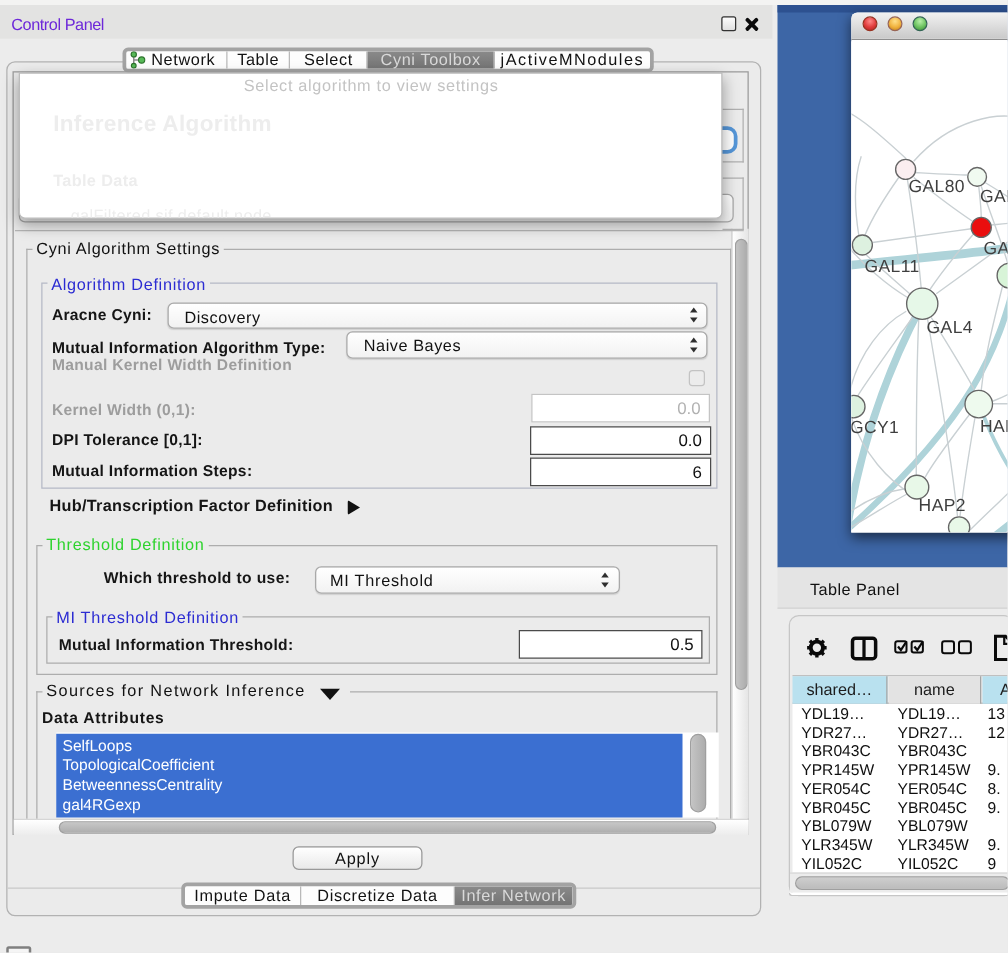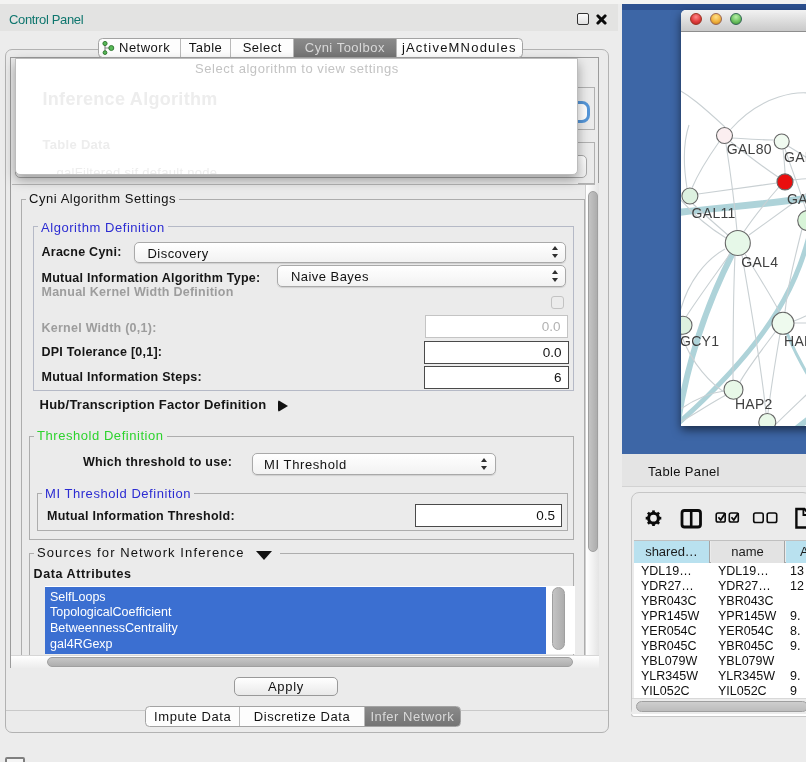--- a/index.html
+++ b/index.html
@@ -9,32 +9,32 @@
 .lbl { position:absolute; font-size:12.5px; font-weight:bold; color:#151515; white-space:nowrap; letter-spacing:0.25px; }
 .dis { color:#9d9d9d; }
 .grp { position:absolute; border:1px solid #adadad; }
 .gtitle { position:absolute; font-size:13px; background:#ebebeb; padding:0 3px; white-space:nowrap; z-index:2; letter-spacing:0.55px; }
 .combo { position:absolute; background:linear-gradient(#ffffff,#f2f2f2); border:1px solid #a9a9a9; border-radius:5px; box-shadow:0 1px 1px rgba(0,0,0,0.12); font-size:13px; color:#111; }
 .combo .ctext { position:absolute; left:13px; top:3px; white-space:nowrap; letter-spacing:0.45px; }
 .carr { position:absolute; width:0; height:0; }
 .tf { position:absolute; background:#fff; font-size:13.5px; text-align:right; padding-right:6px; white-space:nowrap; }
 .capsV { position:absolute; background:linear-gradient(90deg,#c4c4c4,#adadad); border:1px solid #9f9f9f; border-radius:9px; }
 .capsH { position:absolute; background:linear-gradient(#c6c6c6,#aeaeae); border:1px solid #9f9f9f; border-radius:6px; }
-.seg { position:absolute; background:#fdfdfd; border:1px solid #a3a3a3; border-radius:4.5px; overflow:hidden; display:flex; }
+.seg { position:absolute; background:#fdfdfd; border:3px solid #a3a3a3; border-radius:4.5px; overflow:hidden; display:flex; }
 .seg .s { height:100%; display:flex; align-items:center; justify-content:center; font-size:13px; color:#121212; border-right:1px solid #b9b9b9; letter-spacing:0.5px; }
 .seg .s:last-child { border-right:none; }
 .seg .dark { background:linear-gradient(#8a8a8a,#747474); color:#d9d9d9; }
 </style>
 </head>
 <body>
 
 <div class="abs" style="left:0;top:0;width:806px;height:4px;background:#f3f3f2;"></div>
 
 <div class="abs" style="left:0;top:4px;width:618px;height:27px;background:#e3e3e2;"></div>
-<div class="abs" style="left:9px;top:11.5px;font-size:13px;color:#0f766e;letter-spacing:-0.35px;">Control Panel</div>
+<div class="abs" style="left:9px;top:11.5px;font-size:13px;color:#6d28d9;letter-spacing:-0.35px;">Control Panel</div>
 <div class="abs" style="left:577px;top:13px;width:12px;height:12px;border:1.5px solid #333;border-radius:2px;background:linear-gradient(#fcfcfc,#e0e0e0);"></div>
 <div class="abs" style="left:595px;top:13px;width:12px;height:12px;">
   <div class="abs" style="left:4.5px;top:-0.5px;width:3px;height:13px;background:#0a0a0a;transform:rotate(45deg);border-radius:1.2px;"></div>
   <div class="abs" style="left:4.5px;top:-0.5px;width:3px;height:13px;background:#0a0a0a;transform:rotate(-45deg);border-radius:1.2px;"></div>
 </div>
 
 <div class="abs" style="left:5px;top:49px;width:604px;height:684px;background:#ebebeb;border:1px solid #b2b2b2;border-radius:7px;"></div>
 
 <div class="abs" style="left:10px;top:57px;width:589px;height:611px;border:1px solid #9b9b9b;background:#ebebeb;"></div>
 

